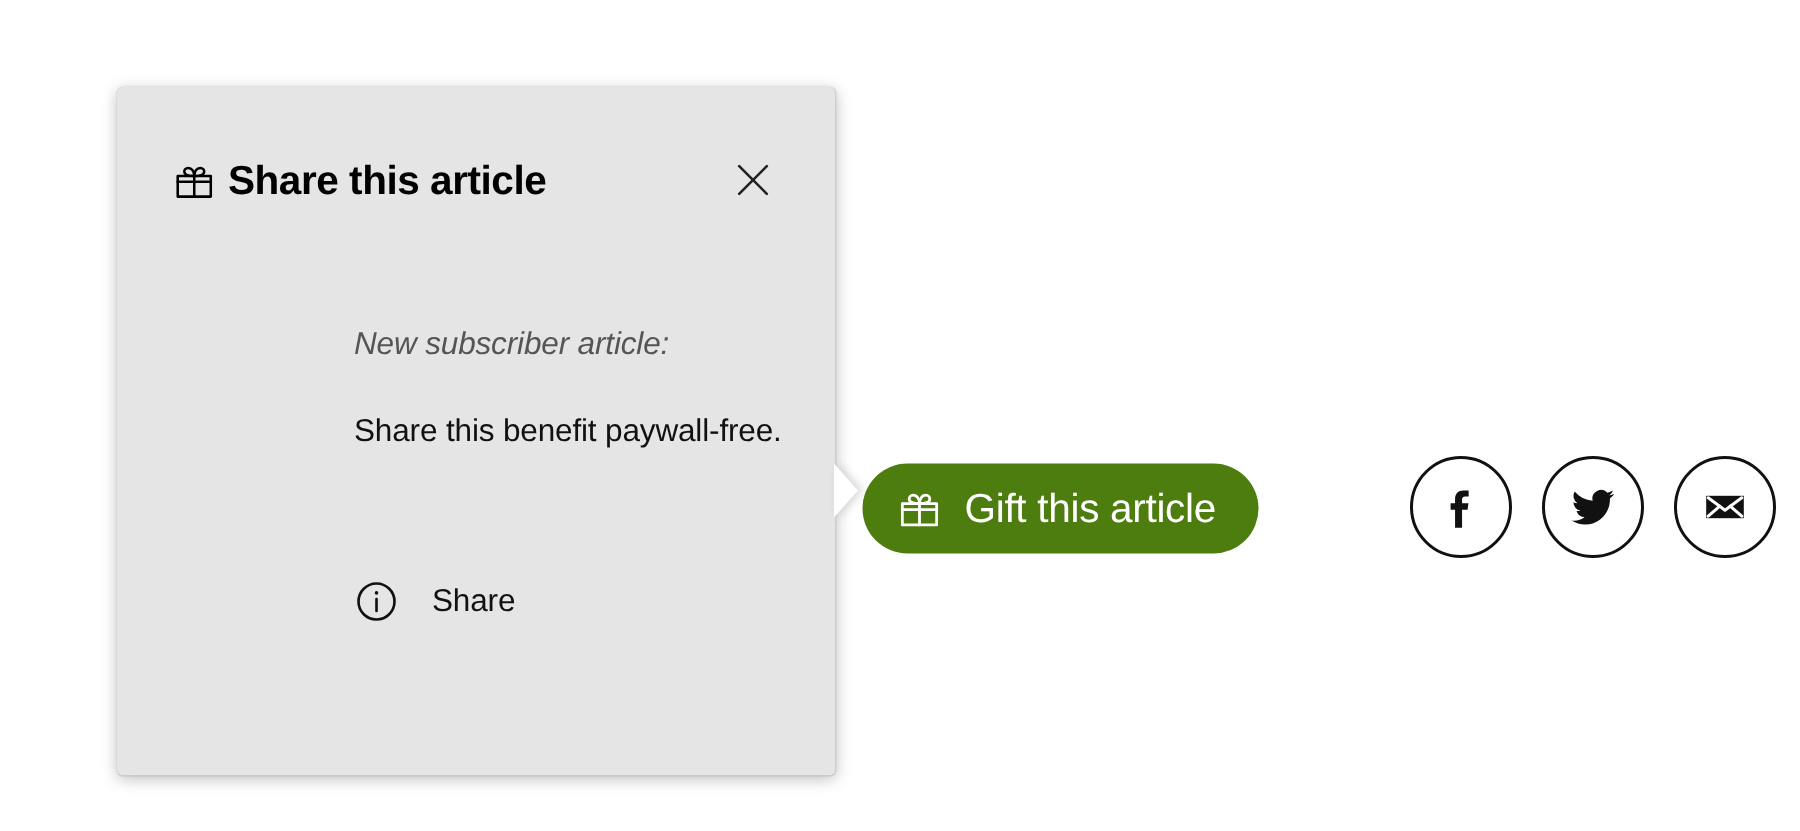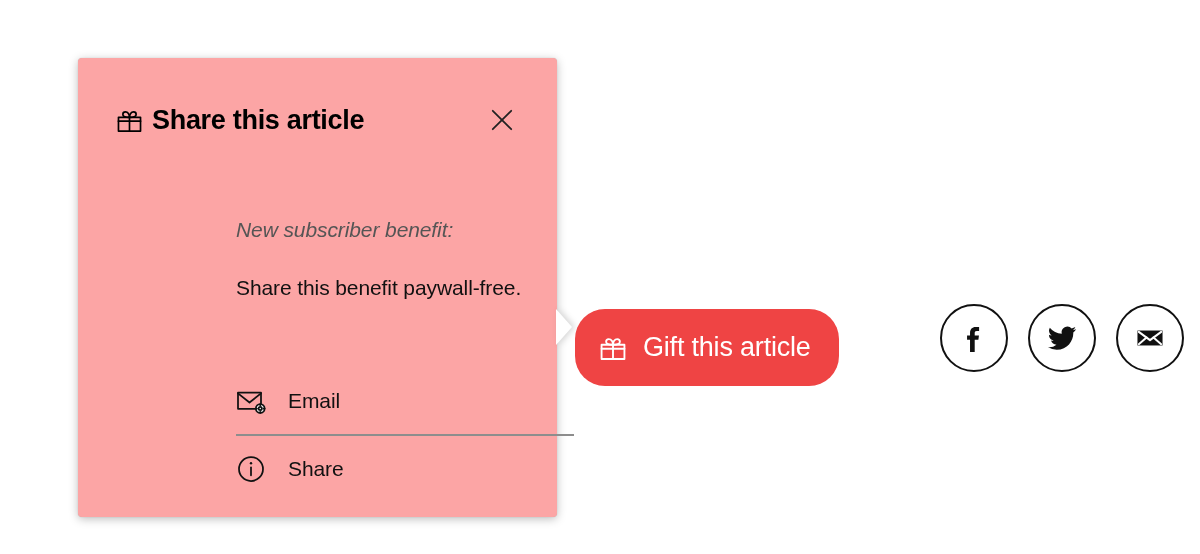--- a/index.html
+++ b/index.html
@@ -17,21 +17,21 @@
     -webkit-font-smoothing: antialiased;
   }
 
   
   #share-popover {
     position: absolute;
     left: 78px;
     top: 58px;
     width: 479px;
     height: 459px;
-    background: #fca5a5;
+    background: #e5e5e5;
     border-radius: 4px;
     box-shadow: 0 2px 10px rgba(0,0,0,0.26), 0 0 1px rgba(0,0,0,0.22);
     box-sizing: border-box;
     text-decoration: underline;
   }
 
   
   #popover-tail {
     position: absolute;
     left: 556px;
@@ -132,23 +132,23 @@
     color: #111111;
     letter-spacing: -0.1px;
     white-space: nowrap;
   }
 
   
   #gift-button {
     position: absolute;
     left: 575px;
     top: 309px;
-    height: 77px;
+    height: 60px;
     padding: 0 28px 0 24px;
-    background: #ef4444;
+    background: #4d7c0f;
     border: none;
     border-radius: 30px;
     display: flex;
     align-items: center;
     cursor: pointer;
     box-sizing: border-box;
   }
   #gift-button-icon {
     width: 28px;
     height: 28px;
@@ -202,39 +202,26 @@
       <path d="M12 9.2 C12 6.6 13.4 4.4 15.6 4.4 C17.1 4.4 17.9 5.5 17.9 6.6 C17.9 8.1 16.4 9.2 12 9.2 Z"></path>
     </svg>
     <span id="popover-title">Share this article</span>
 
     <svg id="close-button" viewBox="0 0 24 24" fill="none" stroke="#222" stroke-width="1.6" stroke-linecap="round">
       <line x1="3.5" y1="3.5" x2="20.5" y2="20.5"></line>
       <line x1="20.5" y1="3.5" x2="3.5" y2="20.5"></line>
     </svg>
   </div>
 
-  <div id="benefit-label">New subscriber benefit:</div>
+  <div id="benefit-label">New subscriber article:</div>
 
   <div id="benefit-description">Share this benefit paywall-free.</div>
 
   <div id="share-options">
 
-    <div class="share-option">
-      <svg class="option-icon" viewBox="0 0 24 24" fill="none" stroke="#111" stroke-width="1.4" stroke-linecap="round" stroke-linejoin="round">
-        <rect x="1.6" y="5.2" width="18.4" height="13"></rect>
-        <polyline points="1.6,5.9 10.8,13.2 20,5.9"></polyline>
-        <circle cx="19.4" cy="18" r="3.5" fill="#ffffff"></circle>
-        <circle cx="19.4" cy="18" r="1.3"></circle>
-        <line x1="19.4" y1="14.5" x2="19.4" y2="15.4"></line>
-        <line x1="19.4" y1="20.6" x2="19.4" y2="21.5"></line>
-        <line x1="15.9" y1="18" x2="16.8" y2="18"></line>
-        <line x1="22" y1="18" x2="22.9" y2="18"></line>
-      </svg>
-      <span class="option-label">Email</span>
-    </div>
 
 
     <div class="share-option">
       <svg class="option-icon" viewBox="0 0 24 24" fill="none" stroke="#111" stroke-width="1.4" stroke-linecap="round" stroke-linejoin="round">
         <circle cx="12" cy="12" r="9.6"></circle>
         <line x1="12" y1="10.7" x2="12" y2="17"></line>
         <circle cx="12" cy="7.4" r="0.95" fill="#111" stroke="none"></circle>
       </svg>
       <span class="option-label">Share</span>
     </div>

